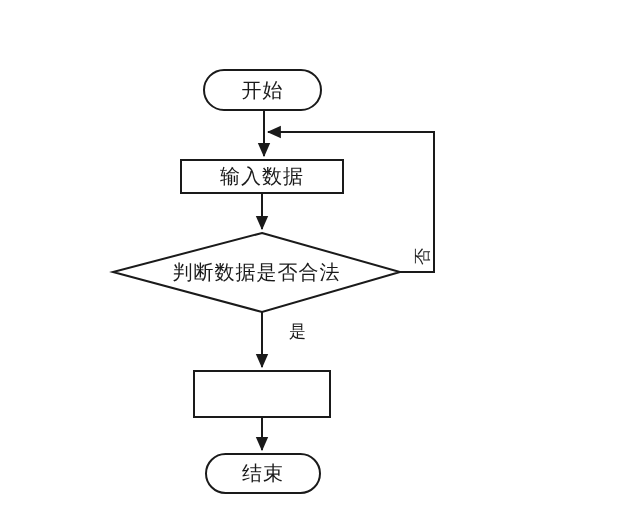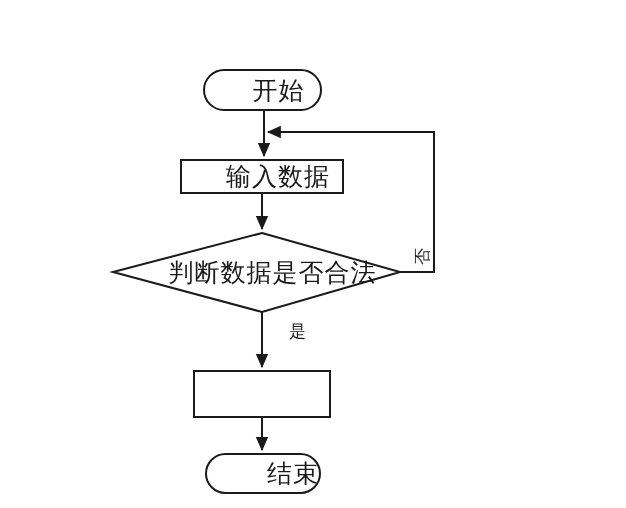--- a/index.html
+++ b/index.html
@@ -23,26 +23,25 @@
     top: 0;
     width: 626px;
     height: 508px;
   }
   .node-label {
     position: absolute;
     display: flex;
     align-items: center;
     justify-content: center;
     color: #1a1a1a;
-    font-size: 25px;
+    font-size: 20px;
     letter-spacing: 1px;
     white-space: nowrap;
     pointer-events: none;
     font-family: "DejaVu Sans", "Liberation Sans", sans-serif;
-    margin-left: 16px;
   }
   .edge-label {
     position: absolute;
     color: #1a1a1a;
     font-size: 17px;
     white-space: nowrap;
     font-family: "DejaVu Sans", "Liberation Sans", sans-serif;
   }
   .edge-label.rotated {
     transform: rotate(-90deg);
@@ -82,19 +81,19 @@
     <path d="M 400 272 L 434 272 L 434 132 L 268 132" fill="none" stroke="#1a1a1a" stroke-width="2" marker-end="url(#arrowhead)"></path>
   </svg>
 
   <div class="node-label" style="left:204px; top:70px; width:117px; height:40px;">开始</div>
 
   <div class="node-label" style="left:181px; top:160px; width:162px; height:33px;">输入数据</div>
 
   <div class="node-label" style="left:113px; top:252px; width:287px; height:40px;">判断数据是否合法</div>
 
 
-  <div class="node-label" style="left:220px; top:454px; width:114px; height:39px;">结束</div>
+  <div class="node-label" style="left:206px; top:454px; width:114px; height:39px;">结束</div>
 
   <div class="edge-label" style="left:289px; top:320px;">是</div>
 
   <div class="edge-label rotated" style="left:411px; top:245px; width:20px; height:20px;">否</div>
 
 </div>
 
 </body></html>

